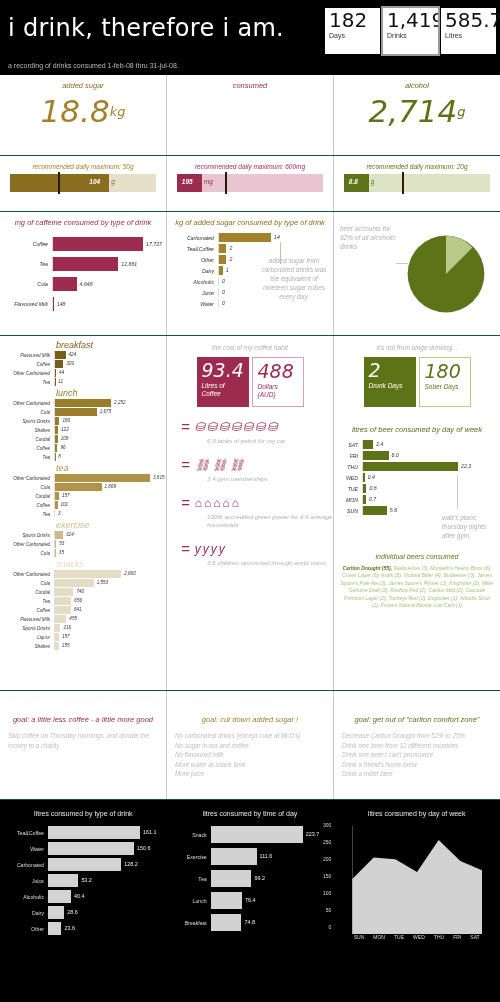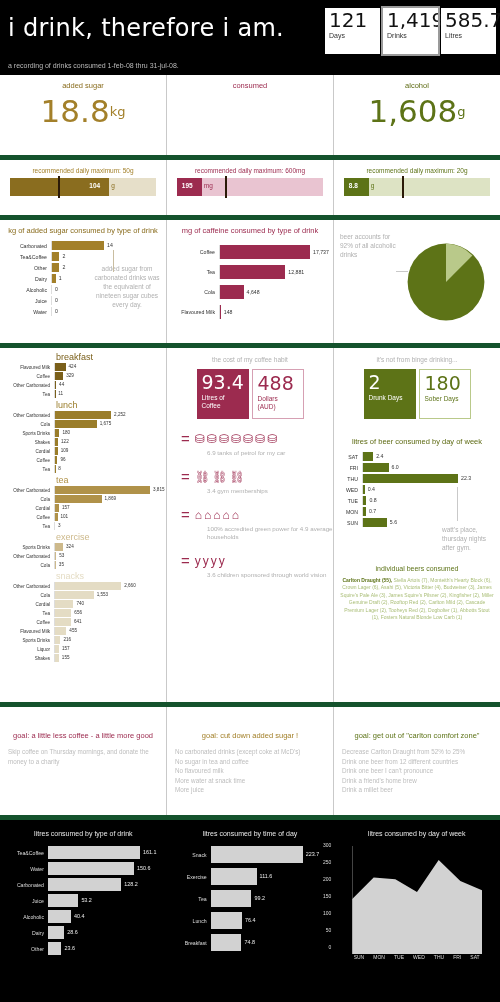--- a/index.html
+++ b/index.html
@@ -26,21 +26,21 @@
   .kpi {
     width:55px; height:46px; background:#fff; color:#111;
     padding:2px 4px 0 4px; position:relative;
   }
   .kpi.hl { outline:2px solid #9a9a9a; }
   .kpi-val { font-size:20px; line-height:21px; font-family:"DejaVu Sans", sans-serif; }
   .kpi-lab { font-size:7px; margin-top:1px; color:#333; }
 
   
   .body { background:#fff; }
-  .row { display:flex; border-bottom:5px solid #14532d; }
+  .row { display:flex; border-bottom:1px solid #14532d;font-style:italic; }
   .cell { flex:1 1 0; border-right:1px solid #c9c9c9; position:relative; background:#fff; }
   .cell:last-child { border-right:none; }
 
   .ttl { text-align:center; font-size:7.5px; padding-top:6px; }
   .ttl.sugar { color:#8a6d1f; }
   .ttl.caf   { color:#9c2b4f; }
   .ttl.alc   { color:#5d6a12; }
 
   
   .bigrow .cell { height:80px; }
@@ -126,21 +126,21 @@
 </head>
 <body>
 
 <div class="page">
 
   <div class="header">
     <div class="header-title">i drink, therefore i am.</div>
     <div class="header-sub">a recording of drinks consumed 1-feb-08 thru 31-jul-08.</div>
     <div class="kpis">
       <div class="kpi">
-        <div class="kpi-val">121</div>
+        <div class="kpi-val">182</div>
         <div class="kpi-lab">Days</div>
       </div>
       <div class="kpi hl">
         <div class="kpi-val">1,419</div>
         <div class="kpi-lab">Drinks</div>
       </div>
       <div class="kpi">
         <div class="kpi-val">585.7</div>
         <div class="kpi-lab">Litres</div>
       </div>
@@ -155,21 +155,21 @@
         <div class="bignum sugar-c">
           <span class="n">18.8</span><span class="u">kg</span>
         </div>
       </div>
       <div class="cell">
         <div class="ttl caf">consumed</div>
       </div>
       <div class="cell">
         <div class="ttl alc">alcohol</div>
         <div class="bignum alc-c">
-          <span class="n">1,608</span><span class="u">g</span>
+          <span class="n">2,714</span><span class="u">g</span>
         </div>
       </div>
     </div>
 
     <div class="row recrow">
       <div class="cell">
         <div class="rec-lab sugar-c">recommended daily maximum: 50g</div>
         <div class="rec-track" id="rt0" style="background: rgb(230, 223, 201);">
             <div class="rec-fill" style="width:68%;background:#8a6d1f"></div>
             <div class="rec-val" style="left:calc(68% - 20px)">104</div>
@@ -191,76 +191,20 @@
         <div class="rec-track" id="rt2" style="background: rgb(221, 227, 196);">
             <div class="rec-fill" style="width:17%;background:#5d7317"></div>
             <div class="rec-val" style="left:calc(17% - 20px)">8.8</div>
             <div class="rec-unit" style="left:calc(17% + 2px);color:#5d7317">g</div>
             <div class="rec-mark" style="left:40%"></div>
           </div>
       </div>
     </div>
 
     <div class="row">
-      <div class="cell" style="height:123px">
-        <div class="ttl sugar">kg of added sugar consumed by type of drink</div>
-        <div class="chart" id="c0" style="padding-top:6px">
-            <div class="hbar-row">
-              <div class="hbar-lab" style="width:45px">Carbonated</div>
-              <div class="hbar-area">
-                <div class="hbar" style="width:52px;background:#a3802a"></div>
-                <div class="hbar-val" style="left:55px">14</div>
-              </div>
-            </div>
-            <div class="hbar-row">
-              <div class="hbar-lab" style="width:45px">Tea&amp;Coffee</div>
-              <div class="hbar-area">
-                <div class="hbar" style="width:7.428571428571428px;background:#a3802a"></div>
-                <div class="hbar-val" style="left:10.428571428571427px">2</div>
-              </div>
-            </div>
-            <div class="hbar-row">
-              <div class="hbar-lab" style="width:45px">Other</div>
-              <div class="hbar-area">
-                <div class="hbar" style="width:7.428571428571428px;background:#a3802a"></div>
-                <div class="hbar-val" style="left:10.428571428571427px">2</div>
-              </div>
-            </div>
-            <div class="hbar-row">
-              <div class="hbar-lab" style="width:45px">Dairy</div>
-              <div class="hbar-area">
-                <div class="hbar" style="width:3.714285714285714px;background:#a3802a"></div>
-                <div class="hbar-val" style="left:6.7142857142857135px">1</div>
-              </div>
-            </div>
-            <div class="hbar-row">
-              <div class="hbar-lab" style="width:45px">Alcoholic</div>
-              <div class="hbar-area">
-                <div class="hbar" style="width:0px;background:#a3802a"></div>
-                <div class="hbar-val" style="left:3px">0</div>
-              </div>
-            </div>
-            <div class="hbar-row">
-              <div class="hbar-lab" style="width:45px">Juice</div>
-              <div class="hbar-area">
-                <div class="hbar" style="width:0px;background:#a3802a"></div>
-                <div class="hbar-val" style="left:3px">0</div>
-              </div>
-            </div>
-            <div class="hbar-row">
-              <div class="hbar-lab" style="width:45px">Water</div>
-              <div class="hbar-area">
-                <div class="hbar" style="width:0px;background:#a3802a"></div>
-                <div class="hbar-val" style="left:3px">0</div>
-              </div>
-            </div>
-          </div>
-        <div class="handnote" id="c0note" style="position:absolute; right:6px; top:44px; width:66px; text-align:center;">added sugar from carbonated drinks was the equivalent of nineteen sugar cubes every day.</div>
-        <div style="position:absolute; left:113px; top:30px; width:1px; height:22px; background:#c9bda0;"></div>
-      </div>
       <div class="cell" style="height:123px">
         <div class="ttl caf">mg of caffeine consumed by type of drink</div>
         <div class="chart" id="c1" style="padding-top:10px">
             <div class="hbar-row" style="height: 14px; margin-bottom: 6px;">
               <div class="hbar-lab" style="width:46px">Coffee</div>
               <div class="hbar-area" style="height: 14px;">
                 <div class="hbar" style="width: 90px; background: rgb(156, 43, 79); height: 14px;"></div>
                 <div class="hbar-val" style="left: 93px; top: 4px;">17,737</div>
               </div>
             </div>
@@ -279,20 +223,76 @@
               </div>
             </div>
             <div class="hbar-row" style="height: 14px; margin-bottom: 6px;">
               <div class="hbar-lab" style="width:46px">Flavoured Milk</div>
               <div class="hbar-area" style="height: 14px;">
                 <div class="hbar" style="width: 0.750973px; background: rgb(156, 43, 79); height: 14px;"></div>
                 <div class="hbar-val" style="left: 3.75097px; top: 4px;">148</div>
               </div>
             </div>
           </div>
+      </div>
+      <div class="cell" style="height:123px">
+        <div class="ttl sugar">kg of added sugar consumed by type of drink</div>
+        <div class="chart" id="c0" style="padding-top:6px">
+            <div class="hbar-row">
+              <div class="hbar-lab" style="width:45px">Carbonated</div>
+              <div class="hbar-area">
+                <div class="hbar" style="width:52px;background:#a3802a"></div>
+                <div class="hbar-val" style="left:55px">14</div>
+              </div>
+            </div>
+            <div class="hbar-row">
+              <div class="hbar-lab" style="width:45px">Tea&amp;Coffee</div>
+              <div class="hbar-area">
+                <div class="hbar" style="width:7.428571428571428px;background:#a3802a"></div>
+                <div class="hbar-val" style="left:10.428571428571427px">2</div>
+              </div>
+            </div>
+            <div class="hbar-row">
+              <div class="hbar-lab" style="width:45px">Other</div>
+              <div class="hbar-area">
+                <div class="hbar" style="width:7.428571428571428px;background:#a3802a"></div>
+                <div class="hbar-val" style="left:10.428571428571427px">2</div>
+              </div>
+            </div>
+            <div class="hbar-row">
+              <div class="hbar-lab" style="width:45px">Dairy</div>
+              <div class="hbar-area">
+                <div class="hbar" style="width:3.714285714285714px;background:#a3802a"></div>
+                <div class="hbar-val" style="left:6.7142857142857135px">1</div>
+              </div>
+            </div>
+            <div class="hbar-row">
+              <div class="hbar-lab" style="width:45px">Alcoholic</div>
+              <div class="hbar-area">
+                <div class="hbar" style="width:0px;background:#a3802a"></div>
+                <div class="hbar-val" style="left:3px">0</div>
+              </div>
+            </div>
+            <div class="hbar-row">
+              <div class="hbar-lab" style="width:45px">Juice</div>
+              <div class="hbar-area">
+                <div class="hbar" style="width:0px;background:#a3802a"></div>
+                <div class="hbar-val" style="left:3px">0</div>
+              </div>
+            </div>
+            <div class="hbar-row">
+              <div class="hbar-lab" style="width:45px">Water</div>
+              <div class="hbar-area">
+                <div class="hbar" style="width:0px;background:#a3802a"></div>
+                <div class="hbar-val" style="left:3px">0</div>
+              </div>
+            </div>
+          </div>
+        <div class="handnote" id="c0note" style="position:absolute; right:6px; top:44px; width:66px; text-align:center;">added sugar from carbonated drinks was the equivalent of nineteen sugar cubes every day.</div>
+        <div style="position:absolute; left:113px; top:30px; width:1px; height:22px; background:#c9bda0;"></div>
       </div>
       <div class="cell" style="height:123px">
         <div class="handnote" id="pienote" style="position:absolute; left:6px; top:12px; width:58px; line-height:9px;">beer accounts for 92% of all alcoholic drinks</div>
         <div style="position:absolute; left:62px; top:51px; width:12px; height:1px; background:#c9c9c9;"></div>
         <svg width="80" height="80" viewBox="0 0 100 100" style="position:absolute; left:72px; top:22px;">
           <circle cx="50" cy="50" r="48" fill="#5d7317"></circle>
           <path d="M50 50 L50 2 A48 48 0 0 1 83 17 Z" fill="#b9c98a"></path>
         </svg>
       </div>
     </div>

